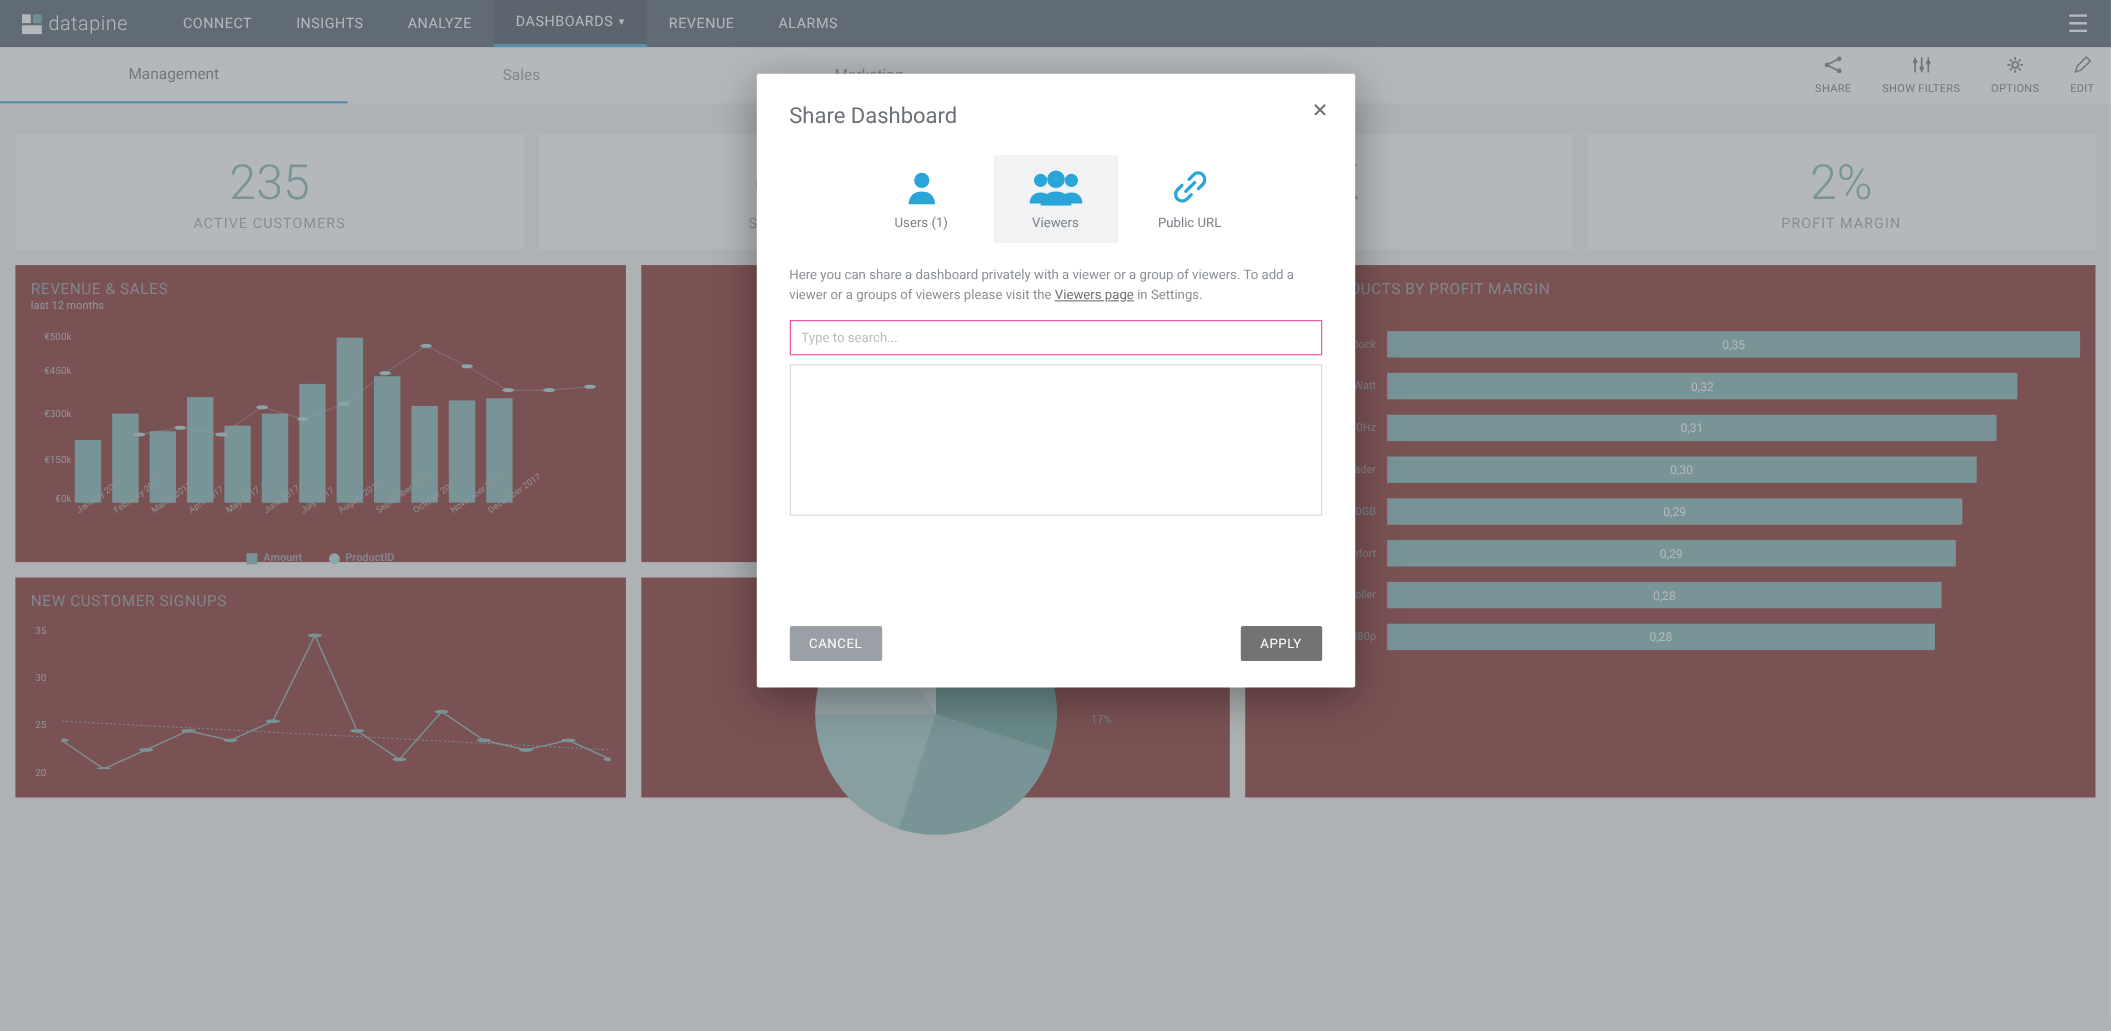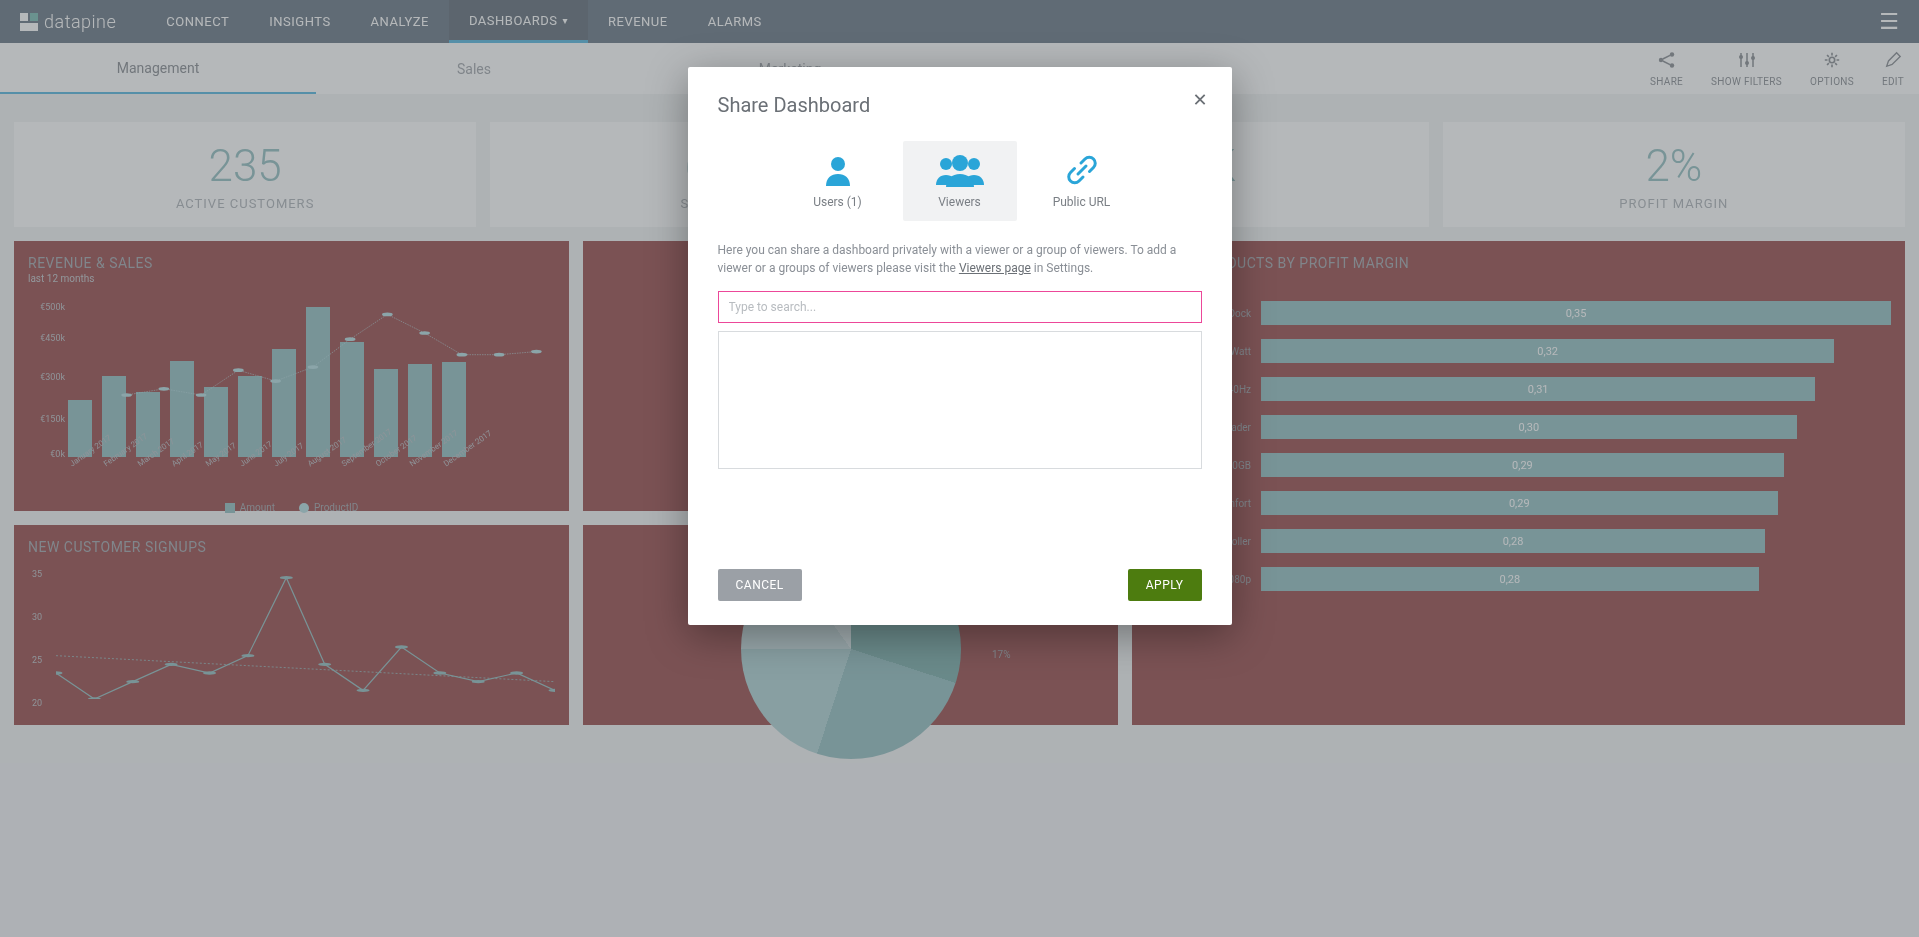--- a/index.html
+++ b/index.html
@@ -49,21 +49,21 @@
 
 .panel-rev { width: 555px; height: 270px; position: relative; }
 .bar-chart { position: relative; height: 155px; margin-top: 18px; margin-left: 40px; }
 .y-axis { position: absolute; left: -38px; top: 0; bottom: 0; width: 35px; }
 .y-tick { position: absolute; right: 0; font-size: 9px; color: #aab0b6; }
 .bars { display: flex; align-items: flex-end; height: 100%; gap: 10px; }
 .bar { width: 24px; background: #79afb1; }
 .x-labels { display: flex; gap: 10px; margin-left: 40px; margin-top: 4px; }
 .x-label { width: 24px; font-size: 8px; color: #aab0b6; transform: rotate(-35deg); transform-origin: top left; white-space: nowrap; }
 .legend { display: flex; gap: 24px; justify-content: center; margin-top: 32px; font-size: 10px; color: #8a9098; }
-.legend-item { display: flex; align-items: flex-end; gap: 5px; }
+.legend-item { display: flex; align-items: flex-end; gap: 5px; font-weight: bold; }
 .swatch { width: 10px; height: 10px; }
 .swatch.amount { background: #79afb1; }
 .swatch.product { background: #a2d4da; border-radius: 50%; }
 
 .panel-signup { width: 555px; height: 200px; margin-top: 14px; }
 .signup-chart { position: relative; height: 130px; margin-top: 14px; margin-left: 28px; }
 .signup-y { position: absolute; left: -24px; top: 0; bottom: 0; }
 .signup-tick { position: absolute; font-size: 9px; color: #aab0b6; }
 
 .panel-pie { width: 535px; height: 200px; margin-top: 14px; position: relative; }
@@ -91,21 +91,21 @@
 .share-tab-icon { color: #2aa5d8; height: 34px; display: flex; align-items: center; }
 .share-tab-label { font-size: 12px; color: #7a7f85; }
 .modal-desc { font-size: 12px; color: #8a8f96; line-height: 1.5; margin-top: 20px; }
 .modal-desc a { color: #6b7076; text-decoration: underline; }
 .search-input { width: 100%; height: 32px; border: 1px solid #ec4899; padding: 0 10px; font-size: 12px; margin-top: 14px; outline: none; }
 .search-input::placeholder { color: #b8bcc0; }
 .results-box { width: 100%; height: 138px; border: 1px solid #d8dbde; margin-top: 8px; }
 .modal-buttons { display: flex; justify-content: space-between; margin-top: 100px; }
 .btn { height: 32px; padding: 0 18px; border: none; border-radius: 2px; font-size: 12px; letter-spacing: 0.5px; cursor: pointer; color: #fff; }
 .btn-cancel { background: #9ba0a6; }
-.btn-apply { background: #4d7c0f; }
+.btn-apply { background: #737373; }
 
 svg.line-overlay { position: absolute; top: 0; left: 40px; width: calc(100% - 40px); height: 155px; pointer-events: none; }
 svg.signup-svg { width: 100%; height: 100%; }
 </style>
 </head>
 <body>
 
 <div class="topnav">
   <div class="logo">
     <div class="logo-mark">

